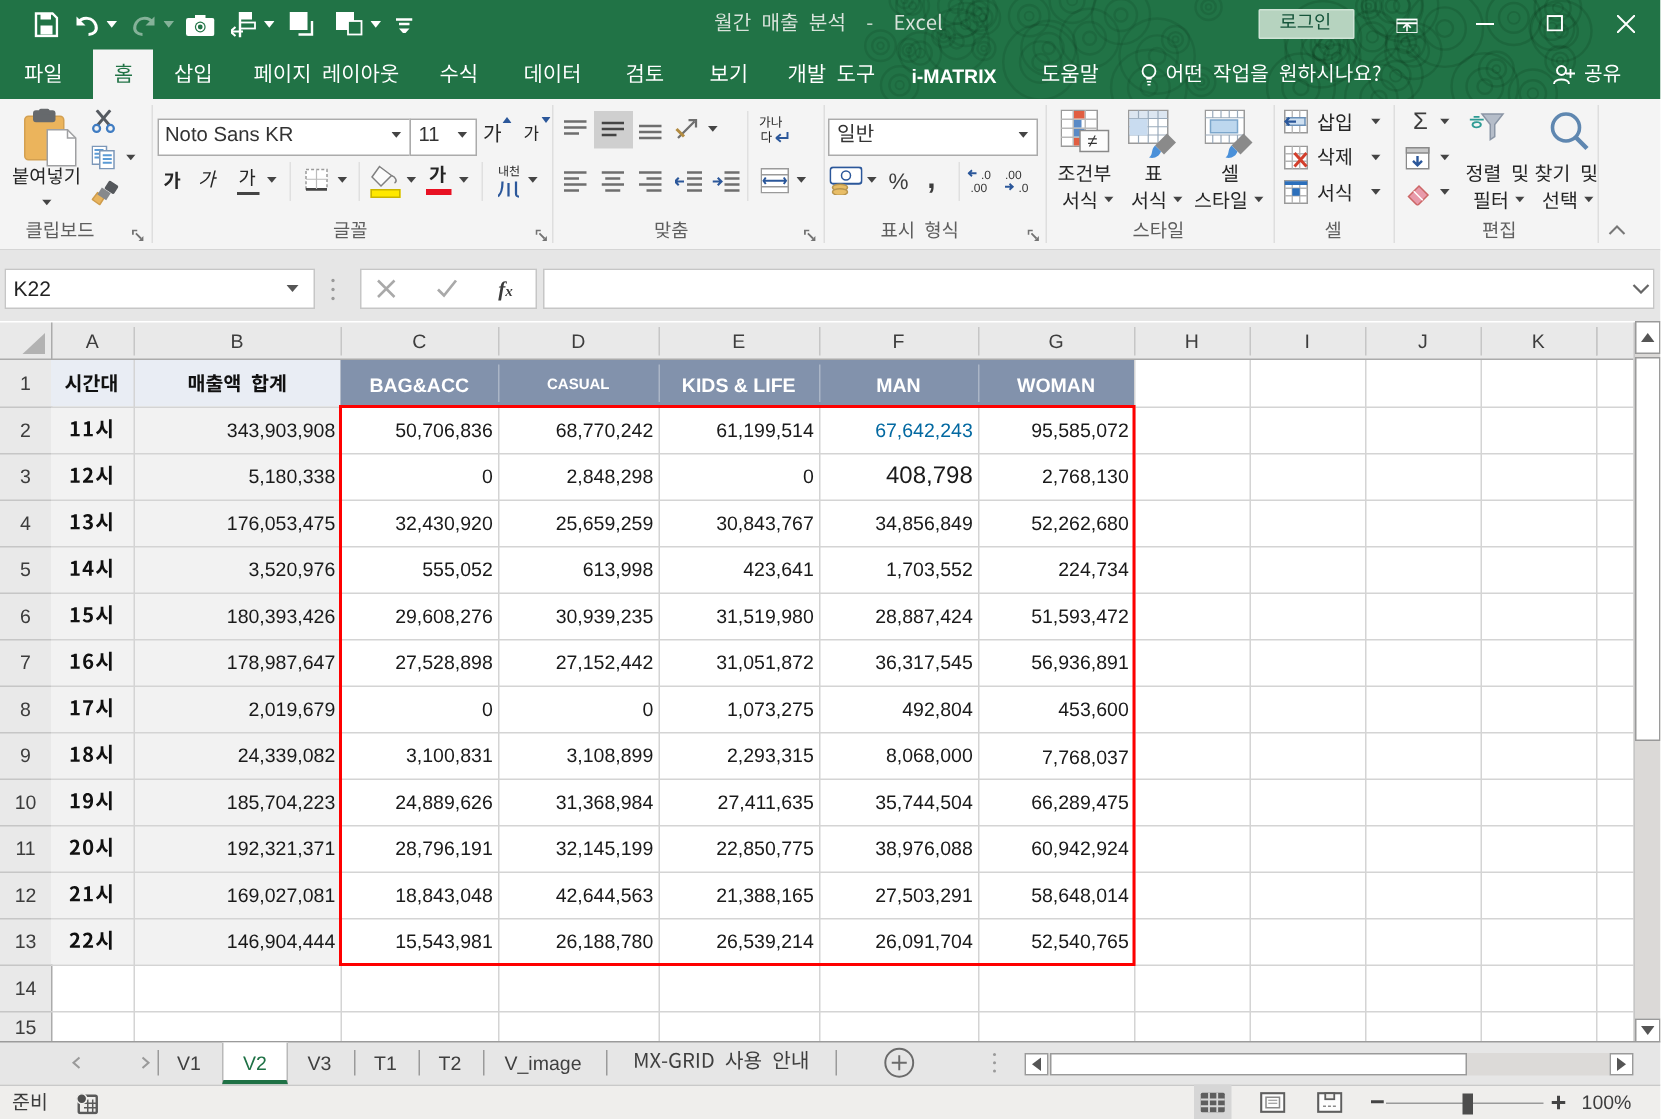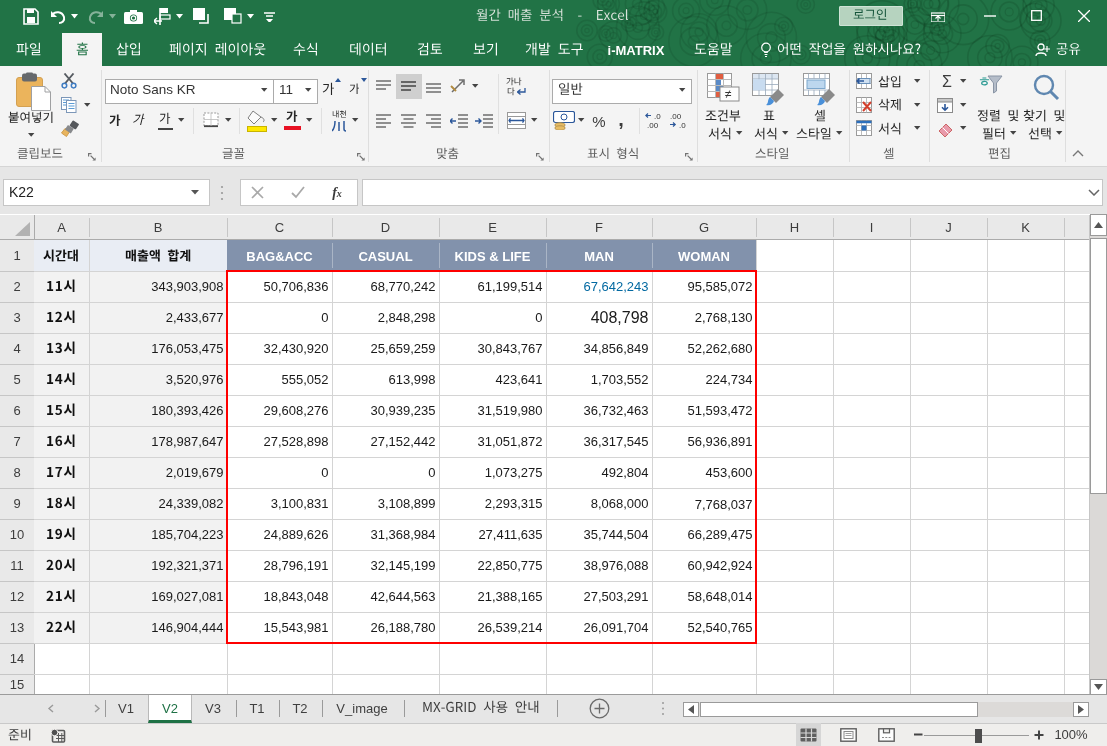--- a/index.html
+++ b/index.html
@@ -1120,21 +1120,21 @@
 <div style="position:absolute;left:34px;top:581px;width:1055px;height:1px;background:#d4d4d4;"></div>
 <div style="position:absolute;left:34px;top:612px;width:1055px;height:1px;background:#d4d4d4;"></div>
 <div style="position:absolute;left:34px;top:643px;width:1055px;height:1px;background:#d4d4d4;"></div>
 <div style="position:absolute;left:34px;top:674px;width:1055px;height:1px;background:#d4d4d4;"></div>
 <div style="position:absolute;left:227px;top:240px;width:529px;height:31px;background:#8292ac;"></div>
 <div style="position:absolute;left:332px;top:243px;width:1px;height:25px;background:rgba(255,255,255,0.32);"></div>
 <div style="position:absolute;left:439px;top:243px;width:1px;height:25px;background:rgba(255,255,255,0.32);"></div>
 <div style="position:absolute;left:546px;top:243px;width:1px;height:25px;background:rgba(255,255,255,0.32);"></div>
 <div style="position:absolute;left:652px;top:243px;width:1px;height:25px;background:rgba(255,255,255,0.32);"></div>
 <div style="position:absolute;white-space:nowrap;top:246.5px;height:19px;line-height:19px;font-size:13px;color:#ffffff;font-weight:bold;left:279.5px;transform:translateX(-50%);">BAG&amp;ACC</div>
-<div style="position:absolute;white-space:nowrap;top:246.5px;height:19px;line-height:19px;font-size:13px;color:#ffffff;font-weight:bold;left:385.5px;transform:translateX(-50%);">CASUAL</div>
+<div style="position:absolute;white-space:nowrap;top:246.5px;height:19px;line-height:19px;font-size:10px;color:#ffffff;font-weight:bold;left:385.5px;transform:translateX(-50%);">CASUAL</div>
 <div style="position:absolute;white-space:nowrap;top:246.5px;height:19px;line-height:19px;font-size:13px;color:#ffffff;font-weight:bold;left:492.5px;transform:translateX(-50%);">KIDS &amp; LIFE</div>
 <div style="position:absolute;white-space:nowrap;top:246.5px;height:19px;line-height:19px;font-size:13px;color:#ffffff;font-weight:bold;left:599px;transform:translateX(-50%);">MAN</div>
 <div style="position:absolute;white-space:nowrap;top:246.5px;height:19px;line-height:19px;font-size:13px;color:#ffffff;font-weight:bold;left:704px;transform:translateX(-50%);">WOMAN</div>
 <div style="position:absolute;left:43.1px;top:248.6px;width:35.9px;height:14.8px">
     <svg width="35.9" height="14.8" viewBox="0 0 35.9 14.8">
       <g transform="translate(0,11.4) scale(0.0130,-0.0130)" fill="#111">
         <use href="#g89" x="0"></use>
         <use href="#g90" x="920"></use>
         <use href="#g91" x="1840"></use>
       </g>
@@ -1168,21 +1168,21 @@
 <div style="position:absolute;white-space:nowrap;top:277px;height:19px;line-height:19px;font-size:13px;color:#1a1a1a;font-weight:normal;right:354.5px;">95,585,072</div>
 <div style="position:absolute;left:45.6px;top:309.8px;width:30.8px;height:15.4px">
     <svg width="30.8" height="15.4" viewBox="0 0 30.8 15.4">
       <g transform="translate(0,11.9) scale(0.0135,-0.0135)" fill="#111">
         <use href="#g97" x="0"></use>
         <use href="#g98" x="649"></use>
         <use href="#g89" x="1298"></use>
       </g>
     </svg>
   </div>
-<div style="position:absolute;white-space:nowrap;top:308px;height:19px;line-height:19px;font-size:13px;color:#1a1a1a;font-weight:normal;right:883.5px;">2,433,677</div>
+<div style="position:absolute;white-space:nowrap;top:308px;height:19px;line-height:19px;font-size:13px;color:#1a1a1a;font-weight:normal;right:883.5px;">5,180,338</div>
 <div style="position:absolute;white-space:nowrap;top:308px;height:19px;line-height:19px;font-size:13px;color:#1a1a1a;font-weight:normal;right:778.5px;">0</div>
 <div style="position:absolute;white-space:nowrap;top:308px;height:19px;line-height:19px;font-size:13px;color:#1a1a1a;font-weight:normal;right:671.5px;">2,848,298</div>
 <div style="position:absolute;white-space:nowrap;top:308px;height:19px;line-height:19px;font-size:13px;color:#1a1a1a;font-weight:normal;right:564.5px;">0</div>
 <div style="position:absolute;white-space:nowrap;top:308px;height:19px;line-height:19px;font-size:16px;color:#1a1a1a;font-weight:normal;right:458.5px;">408,798</div>
 <div style="position:absolute;white-space:nowrap;top:308px;height:19px;line-height:19px;font-size:13px;color:#1a1a1a;font-weight:normal;right:354.5px;">2,768,130</div>
 <div style="position:absolute;left:45.6px;top:340.8px;width:30.8px;height:15.4px">
     <svg width="30.8" height="15.4" viewBox="0 0 30.8 15.4">
       <g transform="translate(0,11.9) scale(0.0135,-0.0135)" fill="#111">
         <use href="#g97" x="0"></use>
         <use href="#g99" x="649"></use>
@@ -1217,21 +1217,21 @@
         <use href="#g97" x="0"></use>
         <use href="#g101" x="649"></use>
         <use href="#g89" x="1298"></use>
       </g>
     </svg>
   </div>
 <div style="position:absolute;white-space:nowrap;top:401px;height:19px;line-height:19px;font-size:13px;color:#1a1a1a;font-weight:normal;right:883.5px;">180,393,426</div>
 <div style="position:absolute;white-space:nowrap;top:401px;height:19px;line-height:19px;font-size:13px;color:#1a1a1a;font-weight:normal;right:778.5px;">29,608,276</div>
 <div style="position:absolute;white-space:nowrap;top:401px;height:19px;line-height:19px;font-size:13px;color:#1a1a1a;font-weight:normal;right:671.5px;">30,939,235</div>
 <div style="position:absolute;white-space:nowrap;top:401px;height:19px;line-height:19px;font-size:13px;color:#1a1a1a;font-weight:normal;right:564.5px;">31,519,980</div>
-<div style="position:absolute;white-space:nowrap;top:401px;height:19px;line-height:19px;font-size:13px;color:#1a1a1a;font-weight:normal;right:458.5px;">36,732,463</div>
+<div style="position:absolute;white-space:nowrap;top:401px;height:19px;line-height:19px;font-size:13px;color:#1a1a1a;font-weight:normal;right:458.5px;">28,887,424</div>
 <div style="position:absolute;white-space:nowrap;top:401px;height:19px;line-height:19px;font-size:13px;color:#1a1a1a;font-weight:normal;right:354.5px;">51,593,472</div>
 <div style="position:absolute;left:45.6px;top:433.8px;width:30.8px;height:15.4px">
     <svg width="30.8" height="15.4" viewBox="0 0 30.8 15.4">
       <g transform="translate(0,11.9) scale(0.0135,-0.0135)" fill="#111">
         <use href="#g97" x="0"></use>
         <use href="#g102" x="649"></use>
         <use href="#g89" x="1298"></use>
       </g>
     </svg>
   </div>

